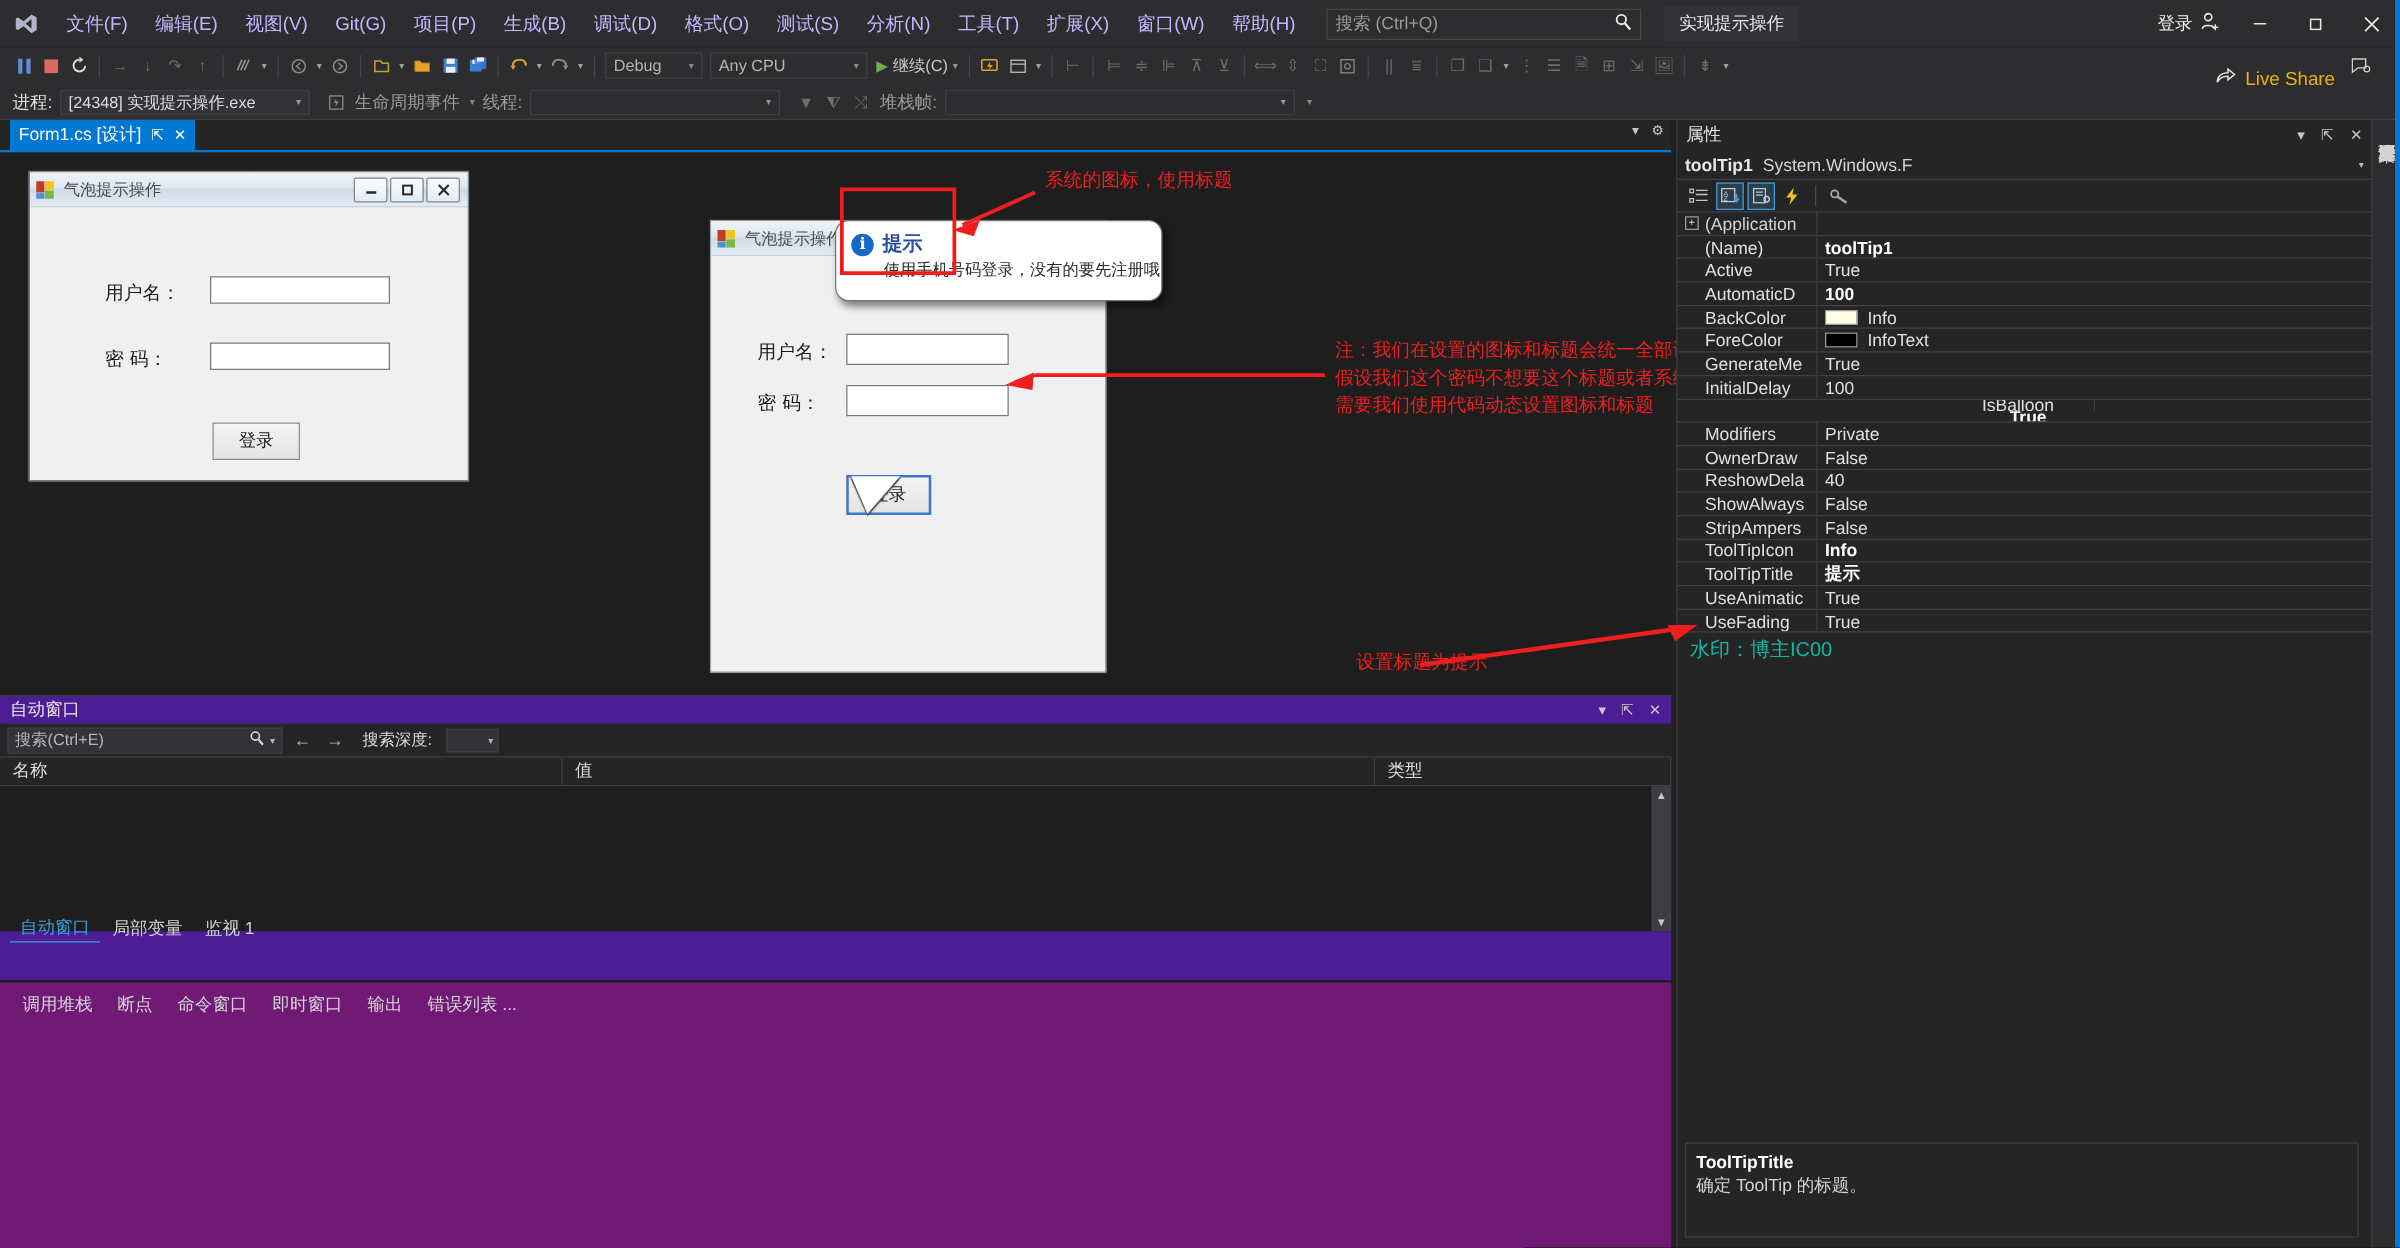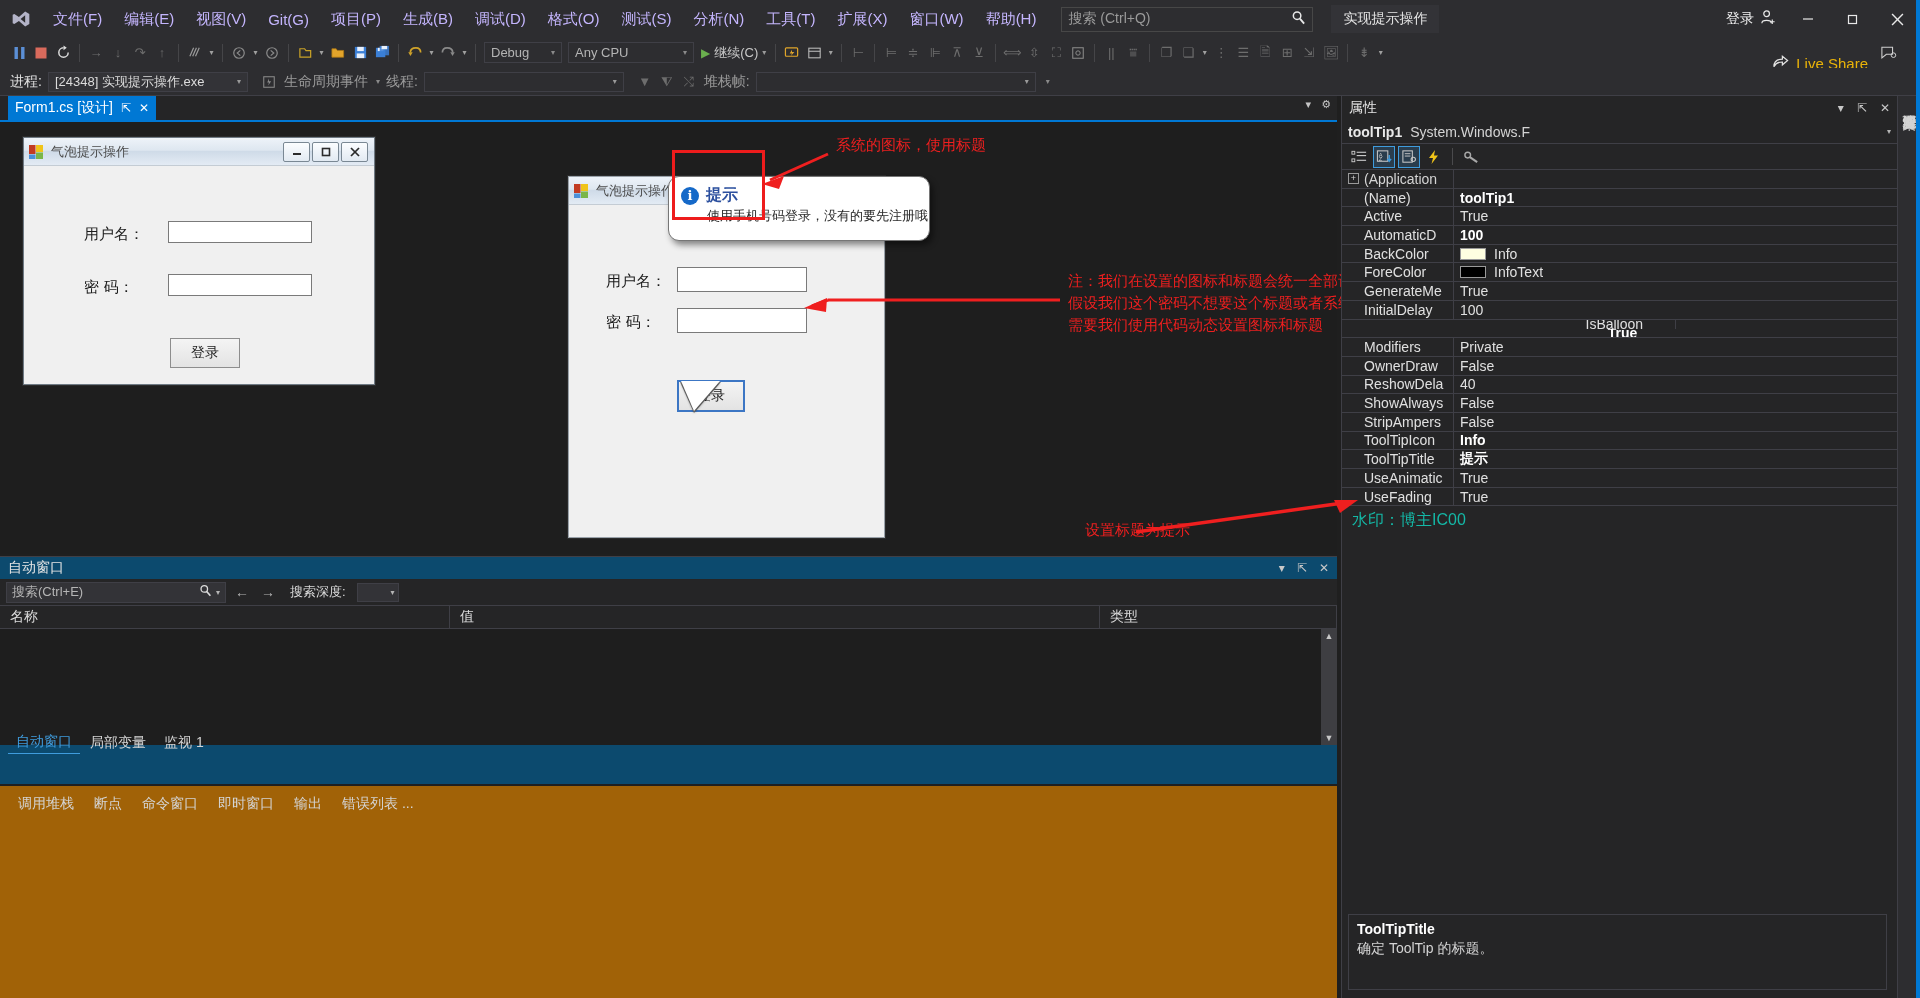--- a/index.html
+++ b/index.html
@@ -164,21 +164,21 @@
   }
   .tray-item {
     position:absolute; left:22px; top:22px; display:flex; align-items:center; gap:7px;
     border:1px dotted #9a9a9a; padding:5px 14px 5px 8px;
   }
   .tray-item .nm { color:#dcdcdc; font-size:15px; }
   .tray-handle { position:absolute; left:16px; top:14px; width:6px; height:6px; background:#ffffff; }
 
   
   .botpanel {
-    position:absolute; left:0; top:556px; width:1337px; height:228px; background:#0c4a6e;
+    position:absolute; left:0; top:556px; width:1337px; height:228px; background:#4c1d95;
     border-top:1px solid #3f3f46;
   }
   .bp-header {
     height:22px; display:flex; align-items:center; padding:0 8px; color:#e4e4e4; font-size:14px;
   }
   .bp-header .tools { margin-left:auto; display:flex; gap:12px; color:#c8c8c8; font-size:12px; }
   .bp-toolbar {
     height:26px; display:flex; align-items:center; padding:0 6px; gap:6px; background:#252526;
   }
   .bp-search {
@@ -204,21 +204,21 @@
   }
   .vscroll .ar { color:#c8c8c8; font-size:9px; padding:2px 0; }
   .bp-tabs {
     position:absolute; bottom:30px; left:0; height:22px; display:flex; align-items:flex-end; gap:2px; padding-left:8px;
   }
   .bp-tab { font-size:14px; color:#d4d4d4; padding:2px 8px; }
   .bp-tab.active { color:#3f9cdd; border-bottom:1px solid #3f9cdd; }
 
   
   .botdock {
-    position:absolute; left:0; top:786px; width:1337px; height:212px; background:#a16207;
+    position:absolute; left:0; top:786px; width:1337px; height:212px; background:#701a75;
   }
   .botdock-tabs { display:flex; gap:0; padding:6px 0 0 8px; }
   .bd-tab { color:#d4d4d4; font-size:14px; padding:3px 10px; }
 
   
   .props {
     position:absolute; left:1341px; top:96px; width:556px; height:902px; background:#252526;
     border-left:1px solid #3f3f46;
   }
   .props-header {

